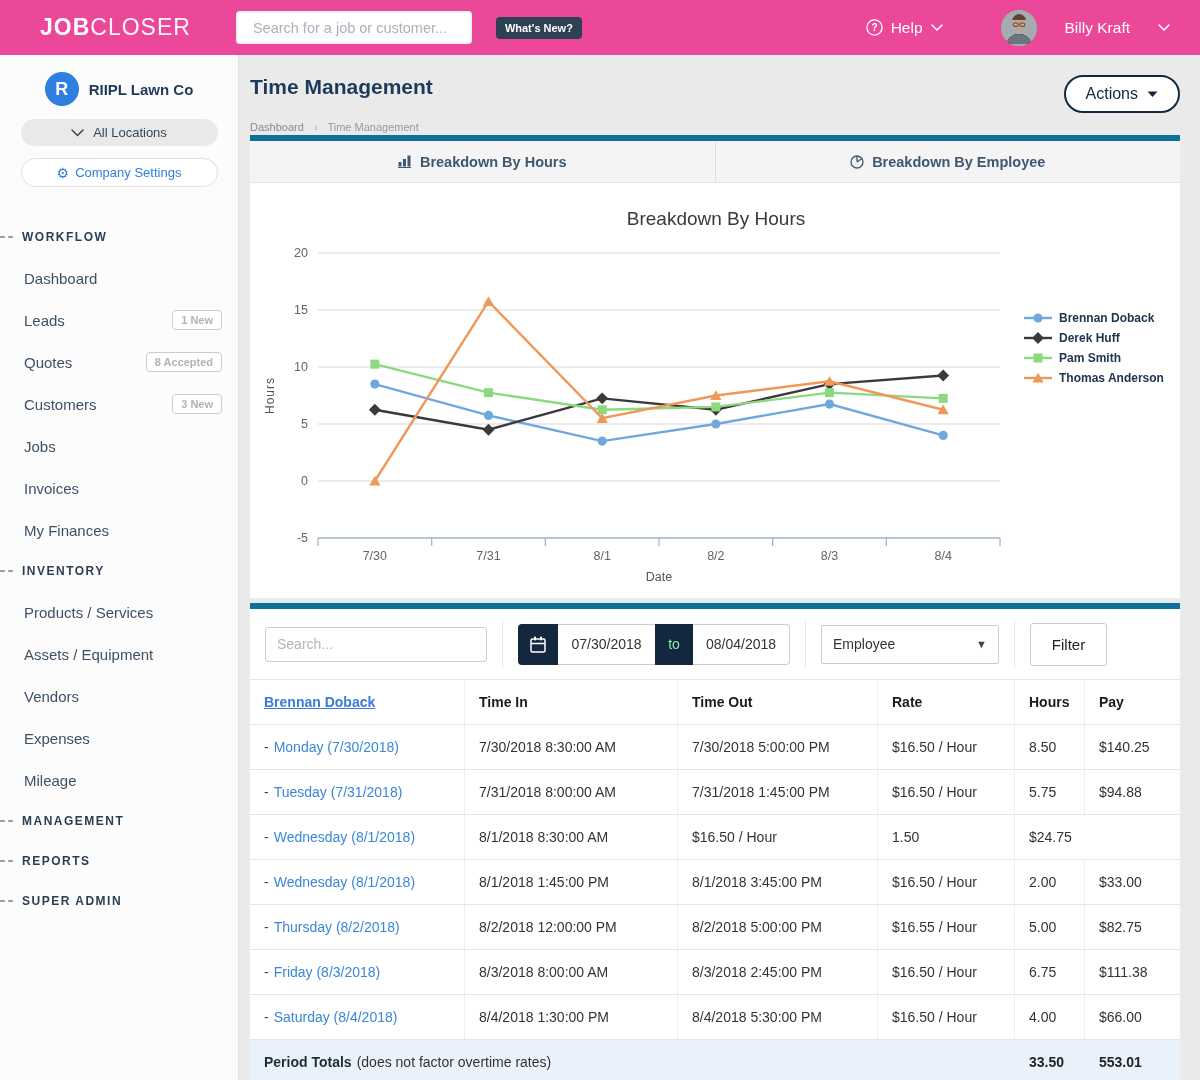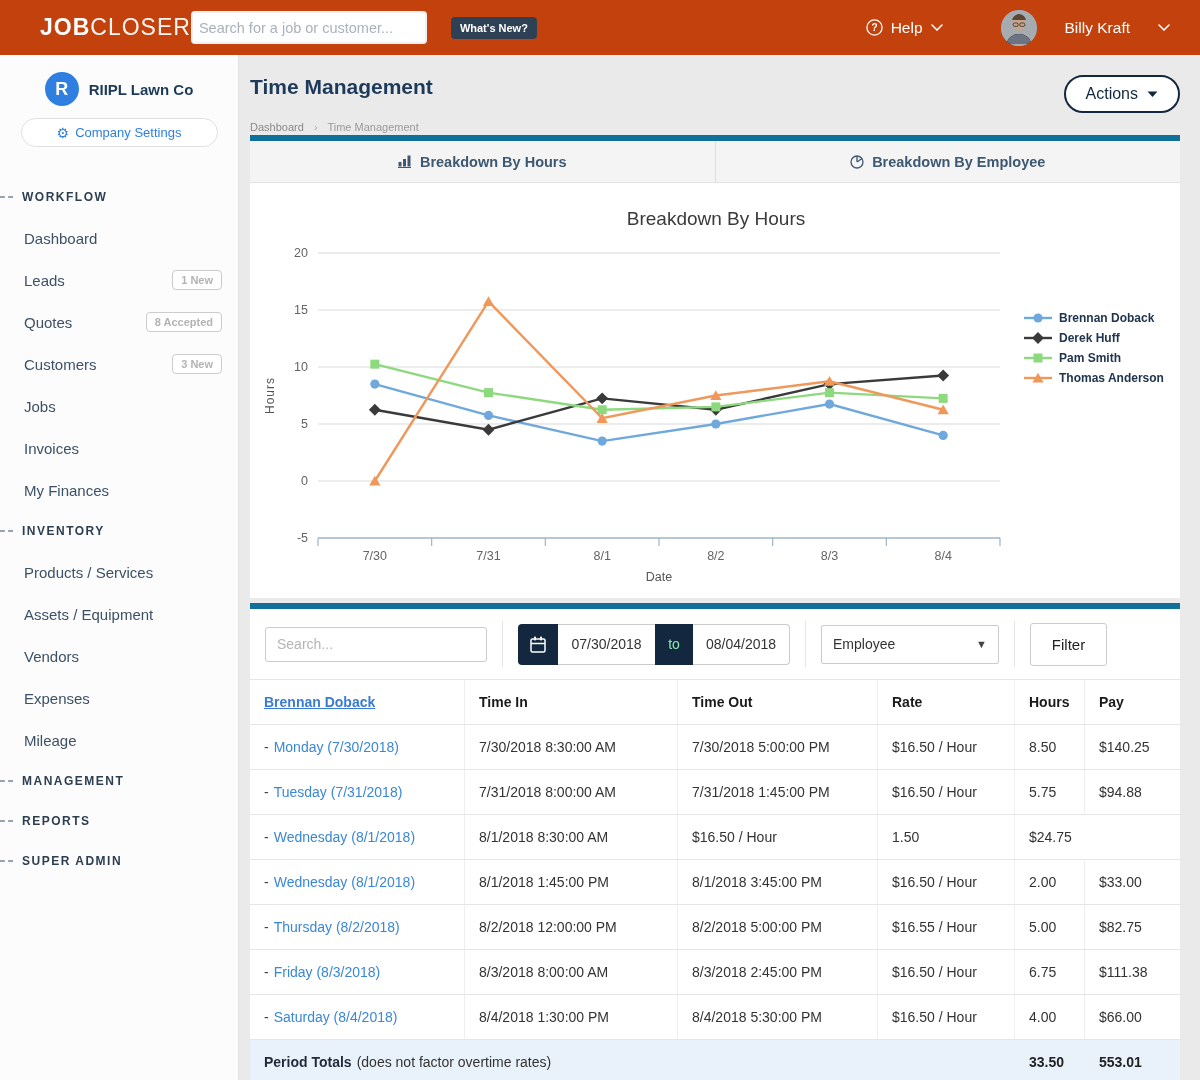--- a/index.html
+++ b/index.html
@@ -1,24 +1,24 @@
 <!DOCTYPE html>
 <html><head>
 <meta charset="utf-8">
 <style>
   * { margin:0; padding:0; box-sizing:border-box; }
   html,body { width:1200px; height:1080px; }
   body { font-family:"Liberation Sans",sans-serif; background:#eaeaea; overflow:hidden; position:relative; }
 
   
-  .navbar { position:absolute; top:0; left:0; width:1200px; height:55px; background:#c2410c; display:flex; align-items:center; z-index:10; }
+  .navbar { position:absolute; top:0; left:0; width:1200px; height:55px; background:#ec4899; display:flex; align-items:center; z-index:10; }
   .logo { margin-left:40px; font-size:23px; color:#fff; letter-spacing:1px; white-space:nowrap; }
   .logo .b { font-weight:800; }
   .logo .l { font-weight:300; opacity:.95; }
-  .nav-search { width:236px; height:33px; border:2px solid #f0f0f0; border-radius:4px; padding:0 6px; font-size:14.5px; color:#333; outline:none; font-family:"Liberation Sans",sans-serif; }
+  .nav-search { margin-left:45px; width:236px; height:33px; border:2px solid #f0f0f0; border-radius:4px; padding:0 15px; font-size:14.5px; color:#333; outline:none; font-family:"Liberation Sans",sans-serif; }
   .nav-search::placeholder { color:#a9b2ba; }
   .whats-new { margin-left:24px; background:#2e4154; color:#fff; font-size:11px; font-weight:bold; padding:5px 9px; border-radius:4px; border:none; font-family:"Liberation Sans",sans-serif; cursor:pointer; }
   .nav-right { margin-left:auto; display:flex; align-items:center; margin-right:30px; }
   .help-group { display:flex; align-items:center; gap:8px; color:#fff; font-size:15.5px; cursor:pointer; }
   .user-group { display:flex; align-items:center; gap:28px; margin-left:58px; color:#fff; font-size:15.5px; cursor:pointer; }
   .avatar { width:36px; height:36px; border-radius:50%; overflow:hidden; background:#9aa0a6; flex:0 0 auto; }
   .chev { display:inline-block; }
 
   
   .sidebar { position:absolute; top:55px; left:0; width:239px; bottom:0; background:#fcfcfc; border-right:1px solid #e2e2e2; overflow:hidden; }
@@ -120,20 +120,26 @@
           <path d="M1 1 L6 6 L11 1" stroke="#fff" stroke-width="1.5" fill="none" stroke-linecap="round"></path>
         </svg>
     </div>
   </div>
 </div>
 
 <div class="sidebar">
   <div class="company-row">
     <div class="company-logo">R</div>
     <div class="company-name">RIIPL Lawn Co</div>
+  </div>
+  <div class="pill loc-pill">
+    <svg width="13" height="8" viewBox="0 0 13 8">
+        <path d="M1 1 L6.5 6.5 L12 1" stroke="#31475e" stroke-width="1.5" fill="none" stroke-linecap="round"></path>
+      </svg>
+    <span>All Locations</span>
   </div>
   <div class="pill settings-pill">
     <span class="gear-glyph">⚙</span>
     <span>Company Settings</span>
   </div>
 
   <div class="nav-menu">
     <div class="nav-section-header">
       <span class="section-dash"></span>
       <span class="section-label">WORKFLOW</span>

